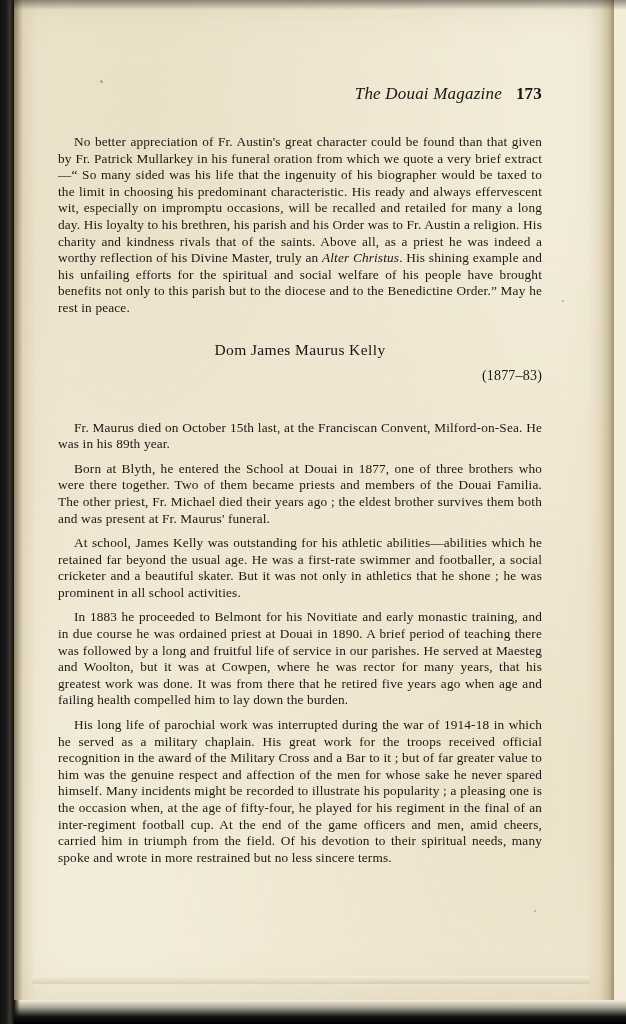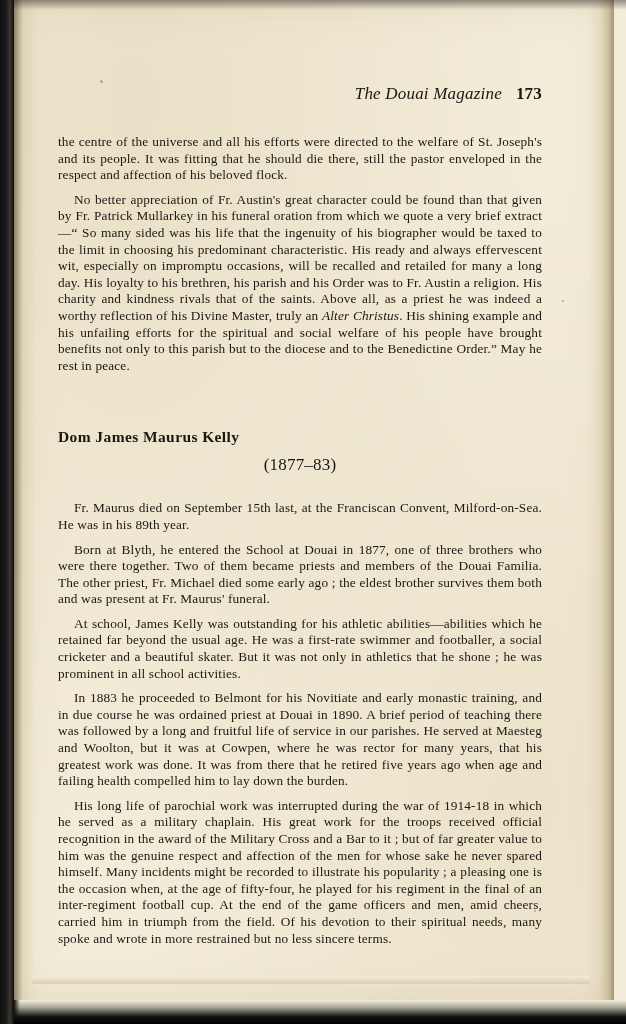--- a/index.html
+++ b/index.html
@@ -123,30 +123,30 @@
     text-align: justify;
     text-justify: inter-word;
     font-family: "Liberation Serif", serif;
     color: #1b1812;
     letter-spacing: 0.15px;
   }
   p.body.indent { text-indent: 16px; }
   p.body + p.body { margin-top: 8px; }
 
   .section-title {
-    text-align: left;
-    font-weight: bold;
+    text-align: center;
+    font-weight: normal;
     font-size: 15.5px;
-    margin: 54px 0 0 0;
+    margin: 24px 0 0 0;
     letter-spacing: 0.4px;
   }
   .section-dates {
-    text-align: center;
-    font-size: 17px;
-    margin: 9px 0 5px 0;
+    text-align: right;
+    font-size: 14px;
+    margin: 9px 0 16px 0;
     letter-spacing: 0.2px;
   }
   .gap-after-heading { height: 20px; }
 
   .ital { font-style: italic; }
 
   
   .sheet-bottom {
     position: absolute;
     left: 18px;
@@ -168,29 +168,28 @@
     <div class="speck" style="left:86px;top:80px;width:3px;height:3px;"></div>
     <div class="speck" style="left:548px;top:300px;width:2px;height:2px;"></div>
     <div class="speck" style="left:520px;top:910px;width:2px;height:2px;"></div>
 
     <div class="content">
 
       <div class="running-head">
         <span class="mag-title">The Douai Magazine</span><span class="page-no">173</span>
       </div>
 
-      <p class="body">the centre of the universe and all his efforts were directed to the welfare of St. Joseph's and its people.  It was fitting that he should die there, still the pastor enveloped in the respect and affection of his beloved flock.</p>
       <p class="body indent">No better appreciation of Fr. Austin's great character could be found than that given by Fr. Patrick Mullarkey in his funeral oration from which we quote a very brief extract—“ So many sided was his life that the ingenuity of his biographer would be taxed to the limit in choosing his predominant characteristic.  His ready and always effervescent wit, especially on impromptu occasions, will be recalled and retailed for many a long day.  His loyalty to his brethren, his parish and his Order was to Fr. Austin a religion.  His charity and kindness rivals that of the saints.  Above all, as a priest he was indeed a worthy reflection of his Divine Master, truly an <span class="ital">Alter Christus</span>.  His shining example and his unfailing efforts for the spiritual and social welfare of his people have brought benefits not only to this parish but to the diocese and to the Benedictine Order.”  May he rest in peace.</p>
 
       <div class="section-title">Dom James Maurus Kelly</div>
       <div class="section-dates">(1877–83)</div>
       <div class="gap-after-heading"></div>
 
-      <p class="body indent">Fr. Maurus died on September 15th last, at the Franciscan Convent, Milford-on-Sea.  He was in his 89th year.</p>
-      <p class="body indent">Born at Blyth, he entered the School at Douai in 1877, one of three brothers who were there together.  Two of them became priests and members of the Douai Familia.   The other priest, Fr. Michael died some early ago ;  the eldest brother survives them both and was present at Fr. Maurus' funeral.</p>
+      <p class="body indent">Fr. Maurus died on October 15th last, at the Franciscan Convent, Milford-on-Sea.  He was in his 89th year.</p>
+      <p class="body indent">Born at Blyth, he entered the School at Douai in 1877, one of three brothers who were there together.  Two of them became priests and members of the Douai Familia.   The other priest, Fr. Michael died their years ago ;  the eldest brother survives them both and was present at Fr. Maurus' funeral.</p>
       <p class="body indent">At school, James Kelly was outstanding for his athletic abilities—abilities which he retained far beyond the usual age.  He was a first-rate swimmer and footballer, a social cricketer and a beautiful skater.  But it was not only in athletics that he shone ;  he was prominent in all school activities.</p>
       <p class="body indent">In 1883 he proceeded to Belmont for his Novitiate and early monastic training, and in due course he was ordained priest at Douai in 1890.  A brief period of teaching there was followed by a long and fruitful life of service in our parishes.  He served at Maesteg and Woolton, but it was at Cowpen, where he was rector for many years, that his greatest work was done.  It was from there that he retired five years ago when age and failing health compelled him to lay down the burden.</p>
       <p class="body indent">His long life of parochial work was interrupted during the war of 1914-18 in which he served as a military chaplain.  His great work for the troops received official recognition in the award of the Military Cross and a Bar to it ;  but of far greater value to him was the genuine respect and affection of the men for whose sake he never spared himself.   Many incidents might be recorded to illustrate his popularity ;  a pleasing one is the occasion when, at the age of fifty-four, he played for his regiment in the final of an inter-regiment football cup.  At the end of the game officers and men, amid cheers, carried him in triumph from the field.  Of his devotion to their spiritual needs, many spoke and wrote in more restrained but no less sincere terms.</p>
 
     </div>
 
     <div class="sheet-bottom"></div>
   </div>
   <div class="top-shadow"></div>
   <div class="bottom-shadow"></div>

